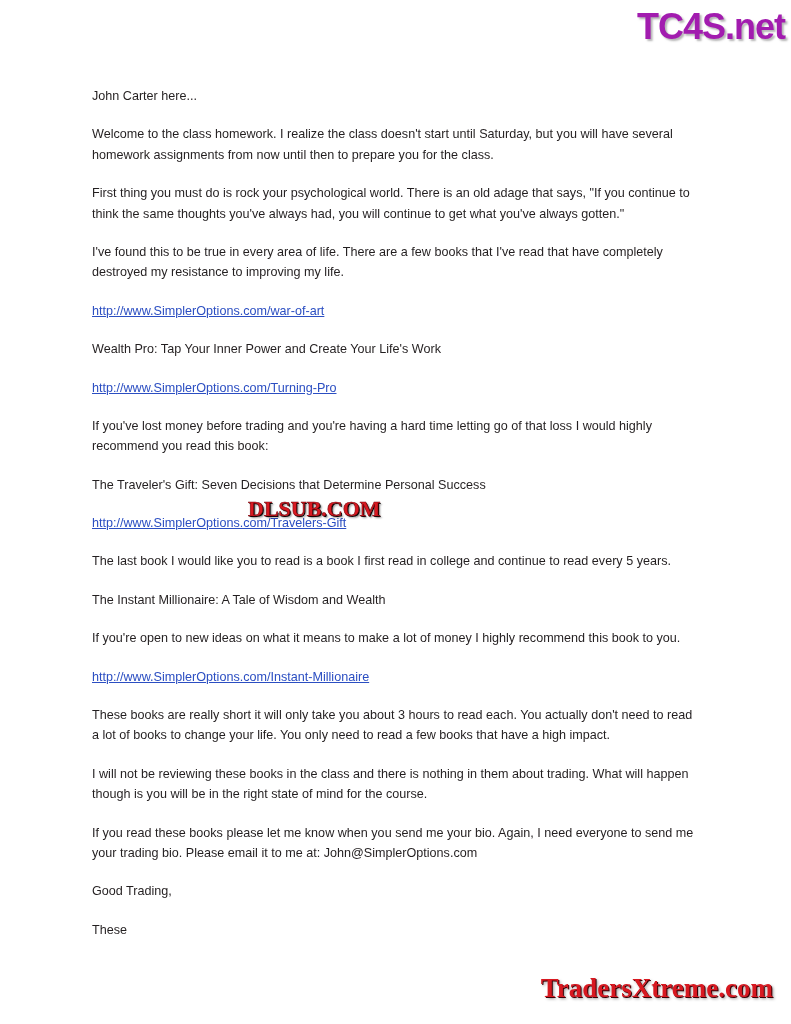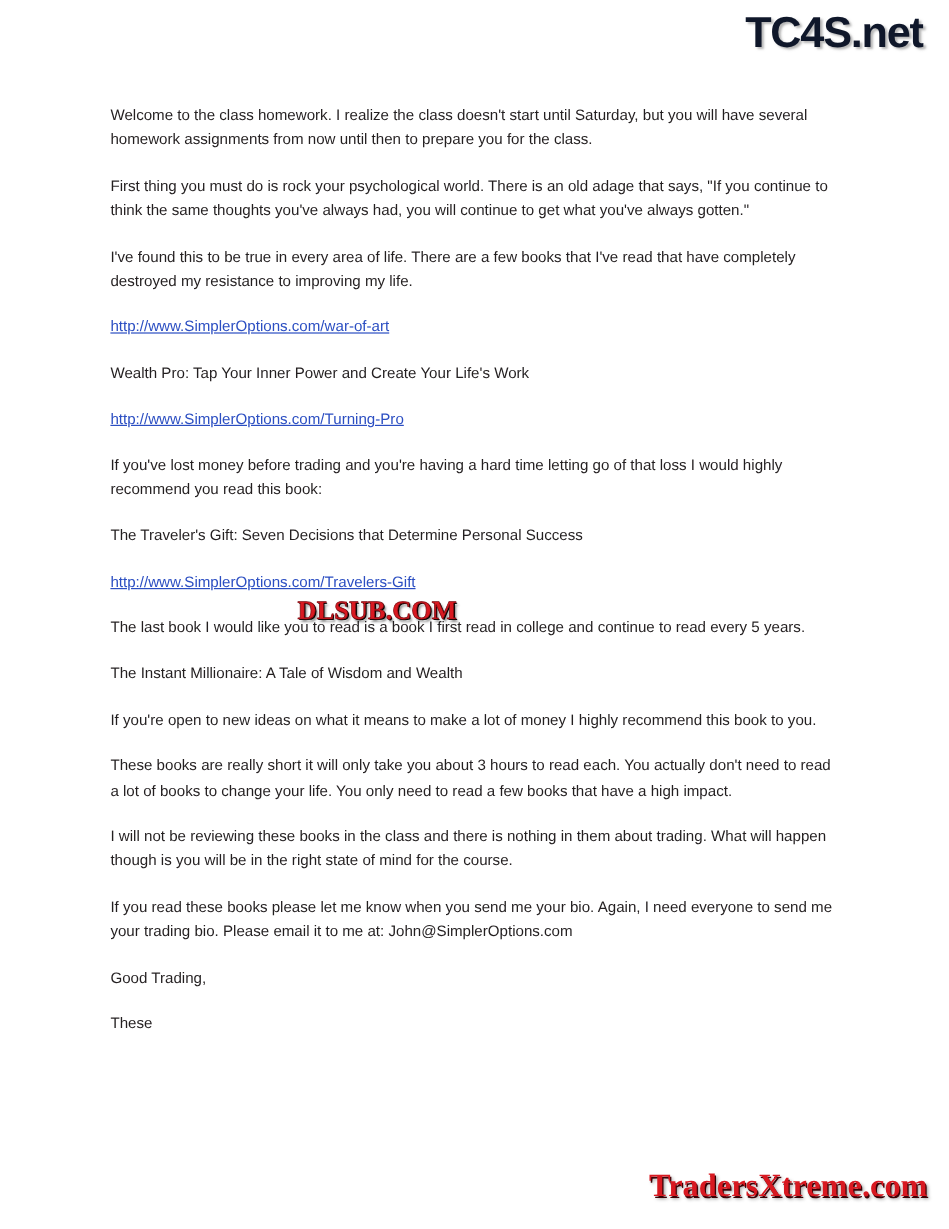--- a/index.html
+++ b/index.html
@@ -13,26 +13,26 @@
     position: relative;
     overflow: hidden;
     font-family: "Liberation Sans", sans-serif;
     color: #231f20;
   }
 
   
   .top-watermark {
     position: absolute;
     top: 6px;
-    right: 22px;
+    right: 6px;
     font-family: "Liberation Sans", sans-serif;
     font-weight: bold;
     font-size: 36px;
     letter-spacing: -1px;
-    color: #0f172a;
+    color: #a21caf;
     text-shadow: 2px 2px 2px rgba(120,120,120,0.55);
     white-space: nowrap;
   }
 
   
   .doc {
     position: absolute;
     left: 92px;
     top: 86px;
     width: 608px;
@@ -92,32 +92,34 @@
     margin-left: 36px;
   }
 </style>
 </head>
 <body>
 
 <div class="top-watermark">TC4S.net</div>
 
 <div class="doc">
 
+  <p class="para">John Carter here...</p>
   <p class="para">Welcome to the class homework. I realize the class doesn't start until Saturday, but you will have several homework assignments from now until then to prepare you for the class.</p>
   <p class="para">First thing you must do is rock your psychological world. There is an old adage that says, "If you continue to think the same thoughts you've always had, you will continue to get what you've always gotten."</p>
   <p class="para">I've found this to be true in every area of life. There are a few books that I've read that have completely destroyed my resistance to improving my life.</p>
   <a class="link" href="#">http://www.SimplerOptions.com/war-of-art</a>
   <p class="para">Wealth Pro: Tap Your Inner Power and Create Your Life's Work</p>
   <a class="link" href="#">http://www.SimplerOptions.com/Turning-Pro</a>
   <p class="para">If you've lost money before trading and you're having a hard time letting go of that loss I would highly recommend you read this book:</p>
   <p class="para">The Traveler's Gift: Seven Decisions that Determine Personal Success</p>
   <a class="link" href="#">http://www.SimplerOptions.com/Travelers-Gift</a>
   <p class="para">The last book I would like you to read is a book I first read in college and continue to read every 5 years.</p>
   <p class="para">The Instant Millionaire: A Tale of Wisdom and Wealth</p>
   <p class="para">If you're open to new ideas on what it means to make a lot of money I highly recommend this book to you.</p>
+  <a class="link" href="#">http://www.SimplerOptions.com/Instant-Millionaire</a>
   <p class="para">These books are really short it will only take you about 3 hours to read each. You actually don't need to read a lot of books to change your life. You only need to read a few books that have a high impact.</p>
   <p class="para">I will not be reviewing these books in the class and there is nothing in them about trading. What will happen though is you will be in the right state of mind for the course.</p>
   <p class="para">If you read these books please let me know when you send me your bio. Again, I need everyone to send me your trading bio. Please email it to me at: John@SimplerOptions.com</p>
   <p class="para">Good Trading,</p>
   <p class="para">These</p>
 
 </div>
 
 <div class="center-watermark">
   <div class="wm-text">DLSUB.COM</div>

